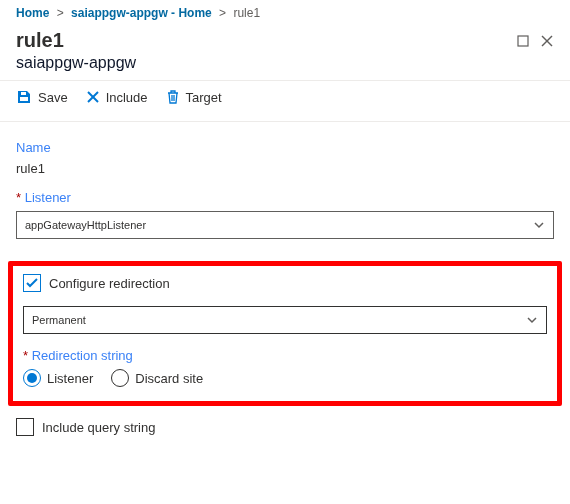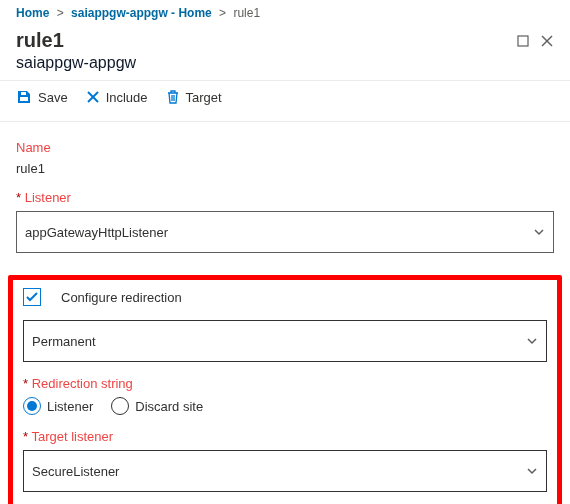--- a/index.html
+++ b/index.html
@@ -39,42 +39,42 @@
   }
   .tool-btn {
     display: flex; align-items: center; gap: 6px;
     color: #323130; font-size: 13px; cursor: pointer;
   }
   .tool-btn .ticon { color: #0078d4; display:flex; }
   .form {
     padding: 4px 16px 10px 16px;
   }
   .field { margin-top: 14px; }
-  .label { font-size: 13px; color: #ef4444; margin-bottom: 6px; display:block; }
+  .label { font-size: 13px; color: #3b82f6; margin-bottom: 6px; display:block; }
   .req::before { content: "* "; color: #a80000; }
   .value-text { font-size: 13px; color: #323130; }
   .select {
     width: 100%;
-    height: 42px;
+    height: 28px;
     border: 1px solid #605e5c;
     display: flex; align-items: center; justify-content: space-between;
     padding: 0 8px;
-    font-size: 13px;
+    font-size: 11px;
     background: #fff;
     cursor: pointer;
   }
   .chev { color:#605e5c; display:flex; }
   .highlight-box {
     border: 5px solid #ff0000;
     border-radius: 2px;
     padding: 8px 10px 14px 10px;
     margin: 12px 8px 6px 8px;
   }
   .highlight-box .select { border: 1px solid #323130; align-items: center; }
-  .check-row { display:flex; align-items:center; gap:20px; }
+  .check-row { display:flex; align-items:center; gap:8px; }
   .checkbox {
     width: 18px; height: 18px; border: 1px solid #323130;
     display:flex; align-items:center; justify-content:center;
     background:#fff; cursor:pointer;
   }
   .checkbox.checked { border-color:#0078d4; }
   .checkbox.checked svg { display:block; }
   .checkbox svg { display:none; }
   .radio-row { display:flex; align-items:center; gap:18px; margin-top:6px;}
   .radio-opt { display:flex; align-items:center; gap:6px; cursor:pointer; }
@@ -200,31 +200,20 @@
           </div>
         <span>Listener</span>
       </div>
       <div class="radio-opt">
         <div class="radio"></div>
         <span>Discard site</span>
       </div>
     </div>
   </div>
 
-  <div class="field">
-    <span class="label req">Target listener</span>
-    <div class="select">
-      <span>SecureListener</span>
-      <span class="chev">
-        <svg width="12" height="12" viewBox="0 0 12 12">
-            <path d="M2 4l4 4 4-4" fill="none" stroke="#605e5c" stroke-width="1.5"></path>
-          </svg>
-      </span>
-    </div>
-  </div>
 </div>
 
 <div class="after-fields">
   <div class="check-row">
     <div class="checkbox">
       
     </div>
     <span>Include query string</span>
   </div>
 

